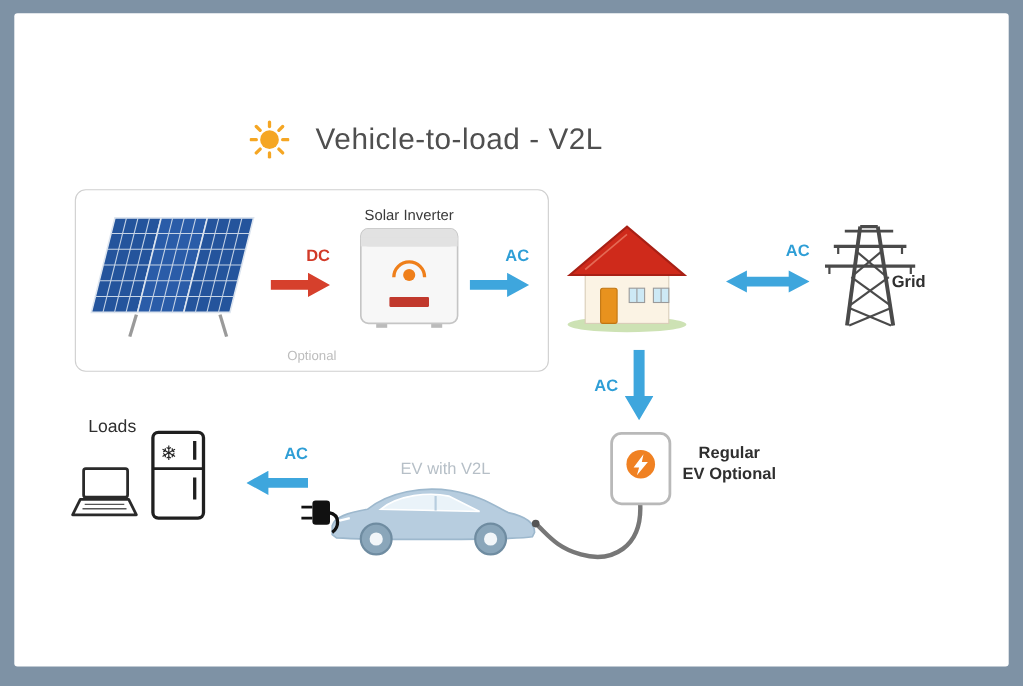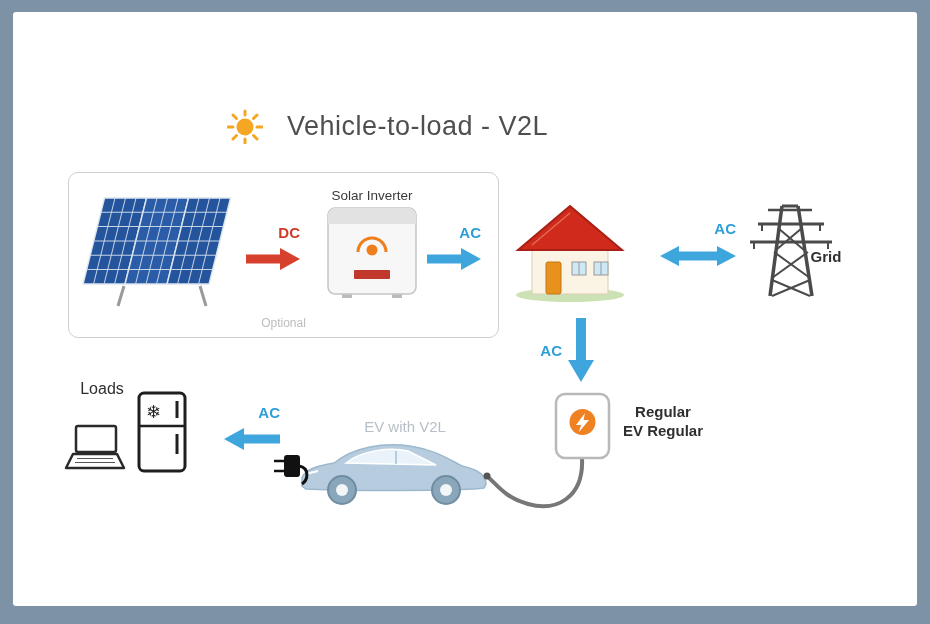--- a/index.html
+++ b/index.html
@@ -174,21 +174,21 @@
   <polygon points="8,0 18,0 18,42 26,42 13,64 0,42 8,42" fill="#3ea6dd"></polygon>
 </svg>
 
 <svg class="abs icon" style="left:553px;top:392px;z-index:4;" width="59" height="70" viewBox="0 0 59 70">
   <rect x="3" y="2" width="53" height="64" rx="9" fill="#ffffff" stroke="#b9b9b9" stroke-width="2.5"></rect>
   <circle cx="29.5" cy="30" r="13" fill="#f08122"></circle>
   <polygon points="32,21 23,33 28,33 26,40 36,28 30.5,28" fill="#ffffff"></polygon>
 </svg>
 <div class="abs node-label bold" style="left:608px;top:402px;width:110px;">
   <div>Regular</div>
-  <div>EV Regular</div>
+  <div>EV Optional</div>
 </div>
 
 <div class="abs node-label ghost" style="left:330px;top:386px;width:150px;">EV with V2L</div>
 
 <svg class="abs icon" style="left:296px;top:416px;" width="196" height="96" viewBox="0 0 196 96">
   <path d="M 6,70 L 6,62 C 8,54 20,50 38,47 C 58,31 88,26 114,30 C 140,34 154,44 166,50 C 180,53 190,58 190,68 L 188,72 C 170,75 40,75 10,73 Z" fill="#b7cddf" stroke="#9db8cd" stroke-width="1.5"></path>
   <path d="M 50,47 C 66,34 94,31 112,35 L 140,49 Z" fill="#eaf3f9" stroke="#ffffff" stroke-width="1.5"></path>
   <line x1="100" y1="35" x2="100" y2="48" stroke="#b7cddf" stroke-width="2"></line>
   <line x1="10" y1="58" x2="22" y2="55" stroke="#ffffff" stroke-width="2"></line>
   <circle cx="46" cy="74" r="14" fill="#8aa6ba" stroke="#6f8ca1" stroke-width="2"></circle>

